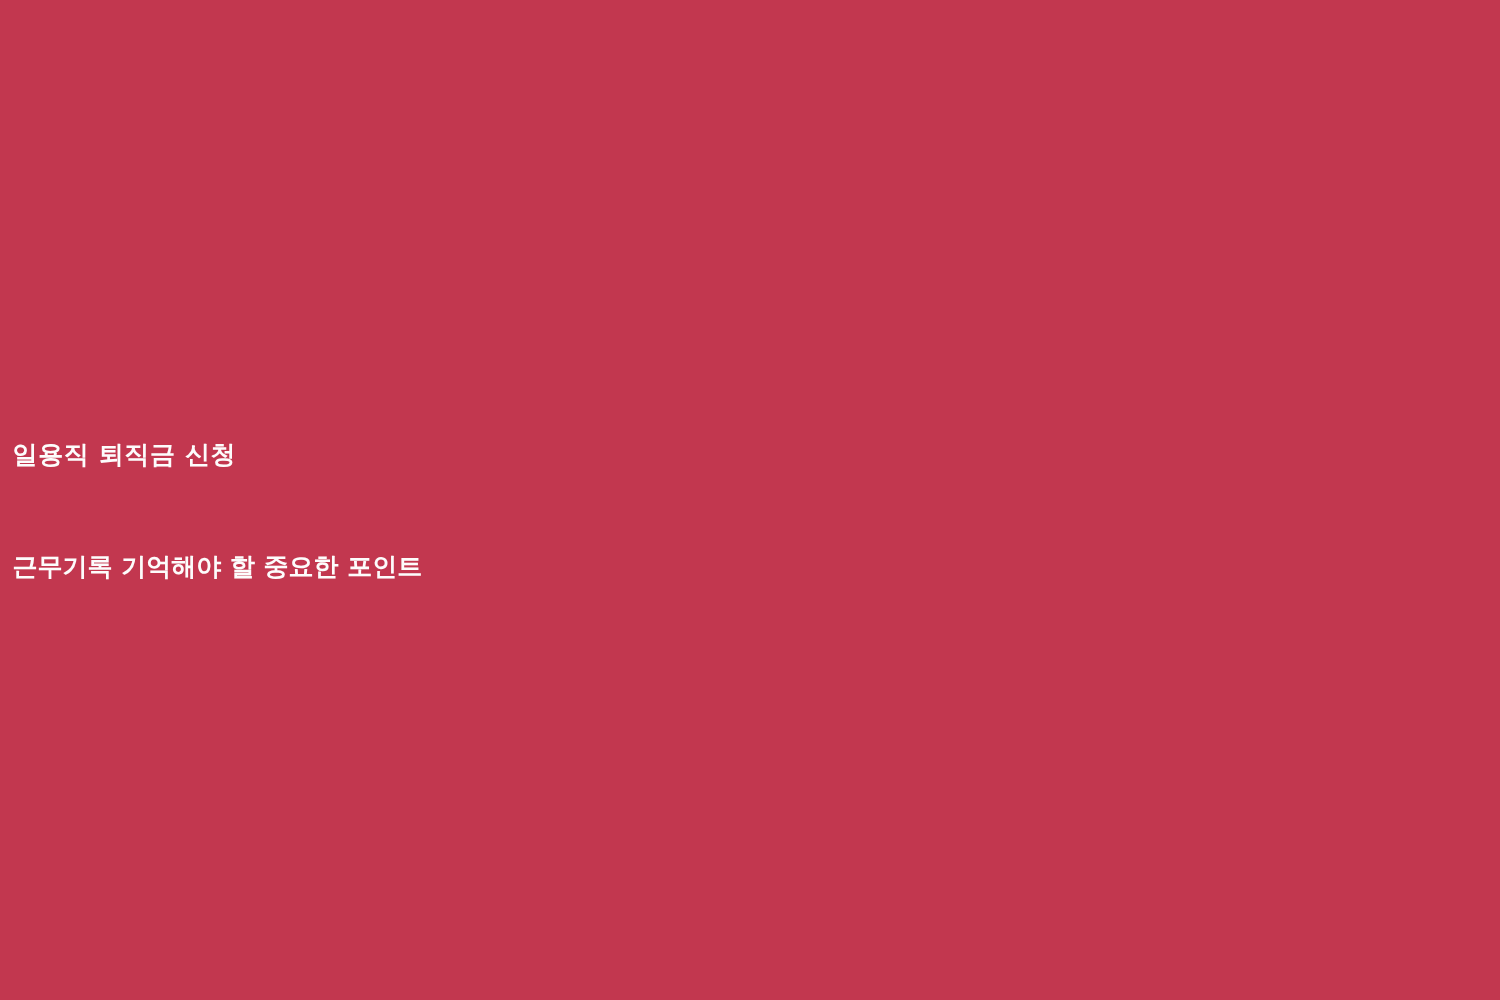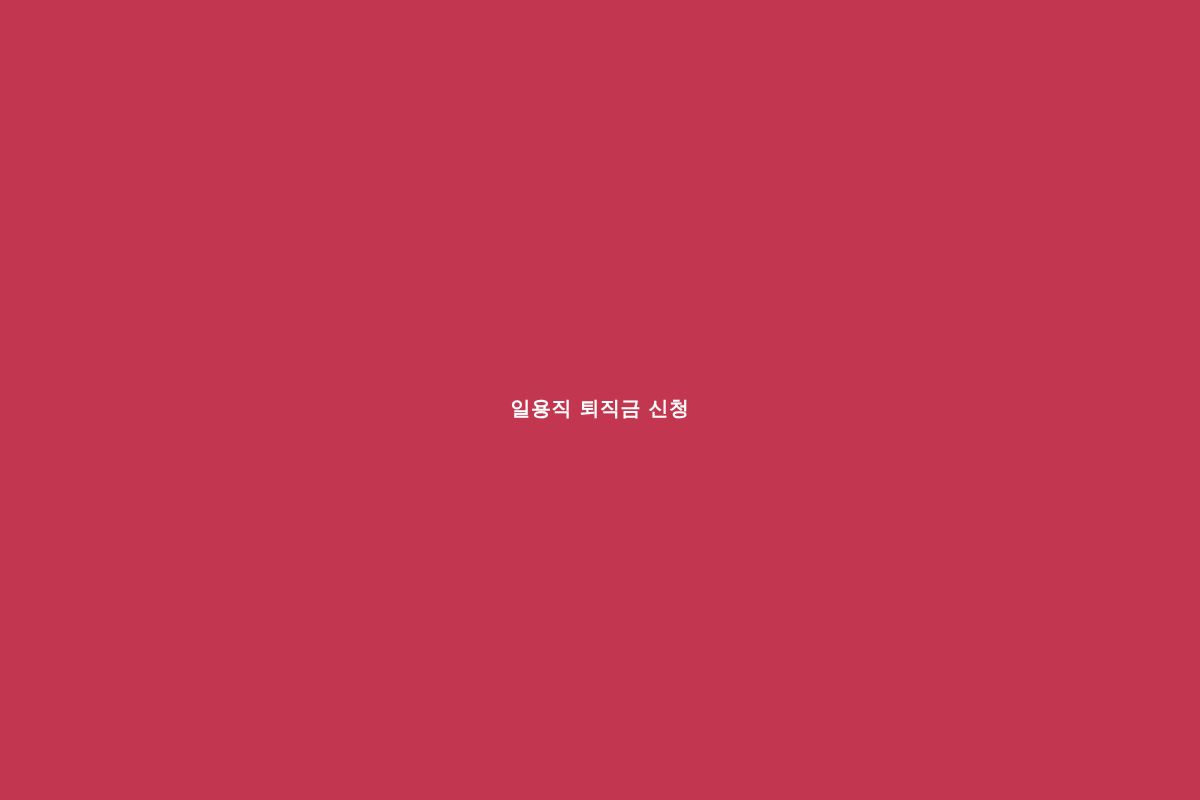--- a/index.html
+++ b/index.html
@@ -22,21 +22,20 @@
     align-items: center;
     justify-content: center;
     background-color: #c2374f;
   }
 
   #headline {
     margin: 0;
     padding: 0 10px;
     width: 100%;
     box-sizing: border-box;
-    text-align: center;
     color: #fdfcfc;
     font-family: "DejaVu Sans", "Liberation Sans", sans-serif;
     font-weight: 700;
     font-size: 68px;
     line-height: 90px;
     letter-spacing: 0.5px;
     white-space: nowrap;
     position: relative;
     top: 8px;
     text-rendering: optimizeLegibility;
@@ -51,14 +50,15 @@
     font-size: 66px;
     letter-spacing: 0px;
   }
 </style>
 </head>
 <body>
 
 <div id="banner" style="background-color: rgb(194, 55, 79);">
   <h1 id="headline" style="color: rgb(253, 252, 252);">
     <span class="line line-1" style="font-size: 20px;">일용직 퇴직금 신청</span>
+    <span class="line line-3" style="font-size: 20px;">근무기록 기억해야 할 중요한 포인트</span>
   </h1>
 </div>
 
 </body></html>

